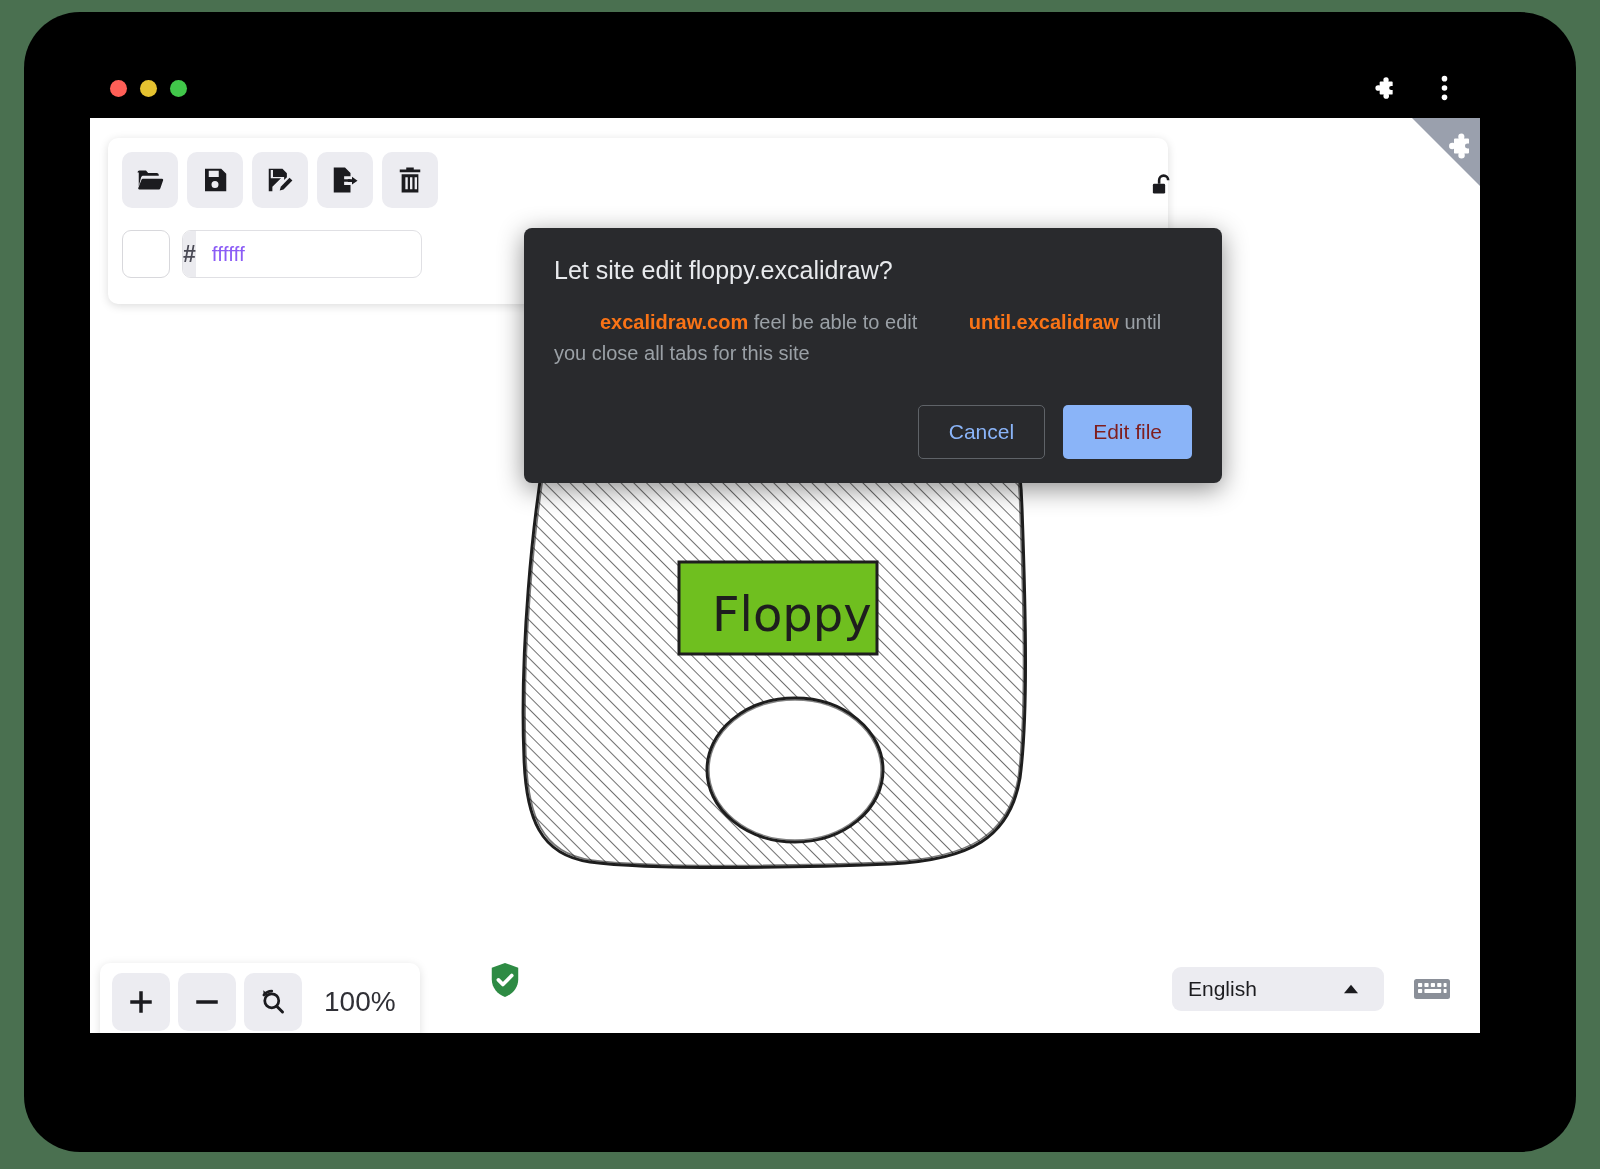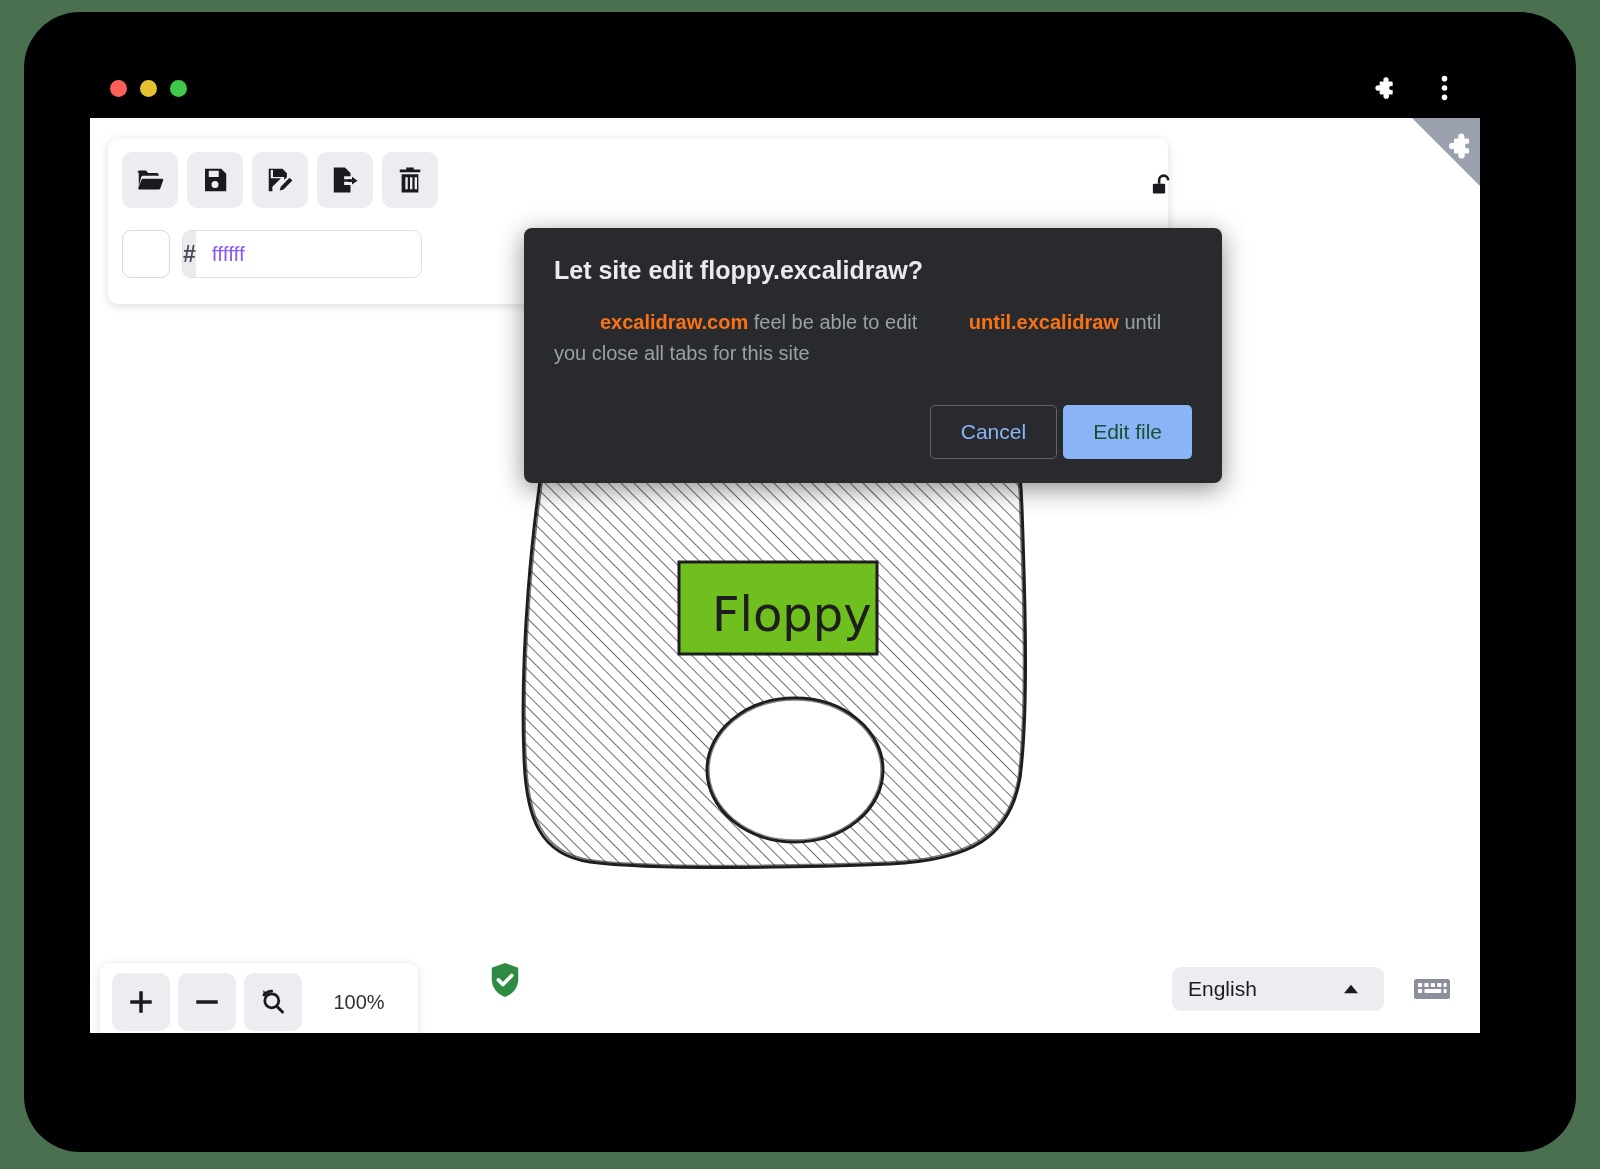--- a/index.html
+++ b/index.html
@@ -216,25 +216,25 @@
   }
   .zoom-btn {
     width: 58px; height: 58px;
     background: #ececf1;
     border: none;
     border-radius: 10px;
     display: flex; align-items: center; justify-content: center;
     cursor: pointer;
   }
   .zoom-level {
-    font-size: 20px;
+    font-size: 28px;
     color: #303036;
     padding: 0 12px 0 14px;
     min-width: 96px;
-    text-align: center;
+    text-align: right;
   }
 
   .shield-badge {
     position: absolute;
     left: 398px;
     bottom: 30px;
     z-index: 4;
   }
 
   
@@ -279,51 +279,51 @@
     width: 698px;
     background: #292a2d;
     border-radius: 8px;
     box-shadow: 0 6px 26px rgba(0,0,0,0.45);
     padding: 28px 30px 24px 30px;
     z-index: 40;
   }
   .dlg-title {
     color: #e8eaed;
     font-size: 25px;
-    font-weight: 700;
+    font-weight: 400;
     margin-bottom: 22px;
   }
   .dlg-body {
     color: #9aa0a6;
     font-size: 20px;
     line-height: 1.55;
     max-width: 640px;
   }
   .dlg-body b { color: #f97316; font-weight: 700; margin-left: 46px; }
 
   .dlg-actions {
     display: flex;
     justify-content: flex-end;
     align-items: center;
-    gap: 6px;
+    gap: 18px;
     margin-top: 36px;
   }
   .btn-cancel {
     background: transparent;
     color: #8ab4f8;
     border: 1px solid #5f6368;
     border-radius: 5px;
     padding: 14px 30px;
     font-size: 21px;
     font-family: "Liberation Sans", sans-serif;
     cursor: pointer;
   }
   .btn-primary {
     background: #8ab4f8;
-    color: #14532d;
+    color: #7f1d1d;
     border: none;
     border-radius: 5px;
     padding: 15px 30px;
     font-size: 21px;
     font-family: "Liberation Sans", sans-serif;
     cursor: pointer;
   }
 </style>
 </head>
 <body>

